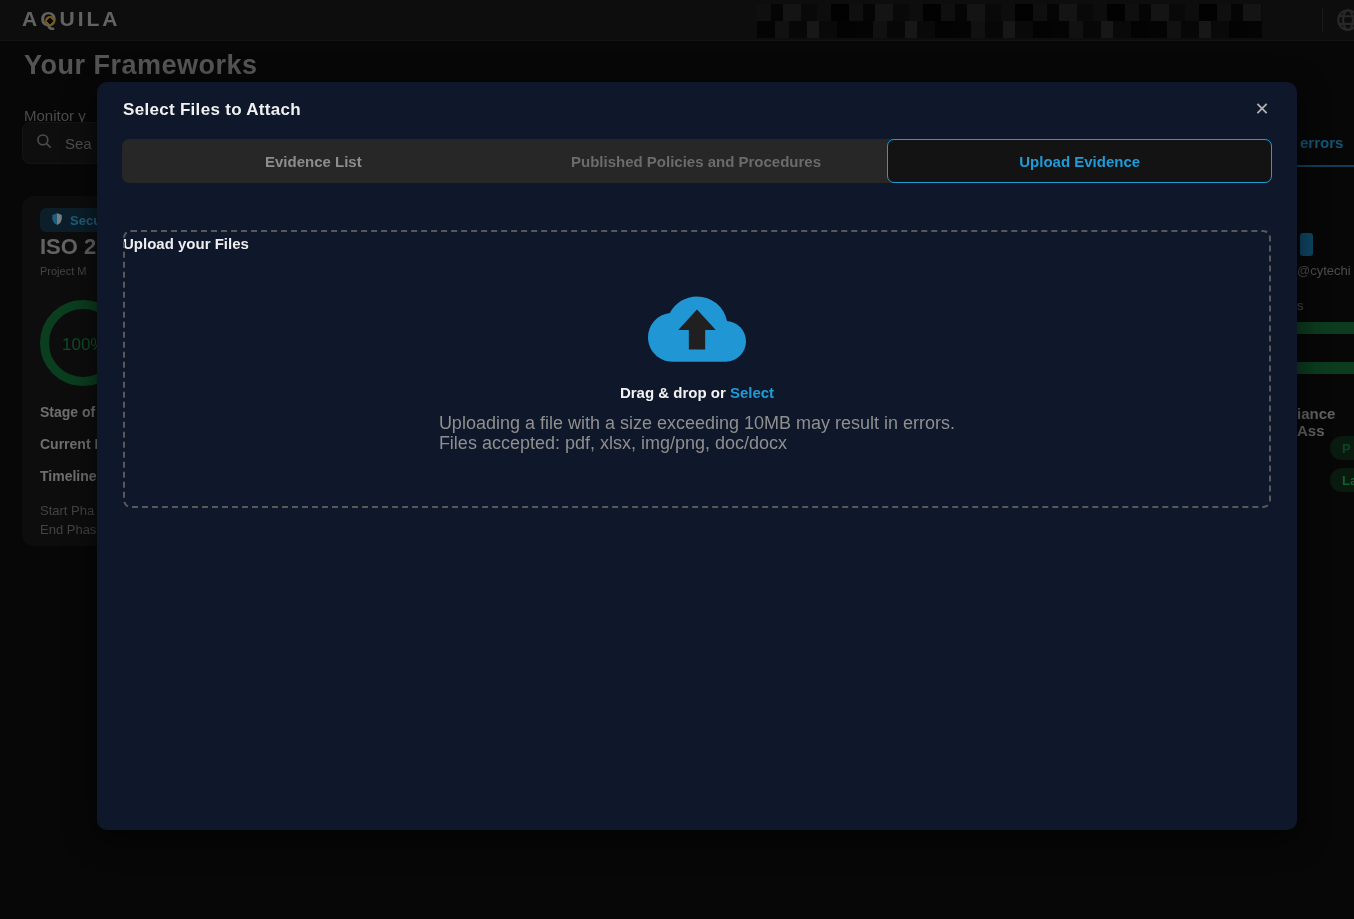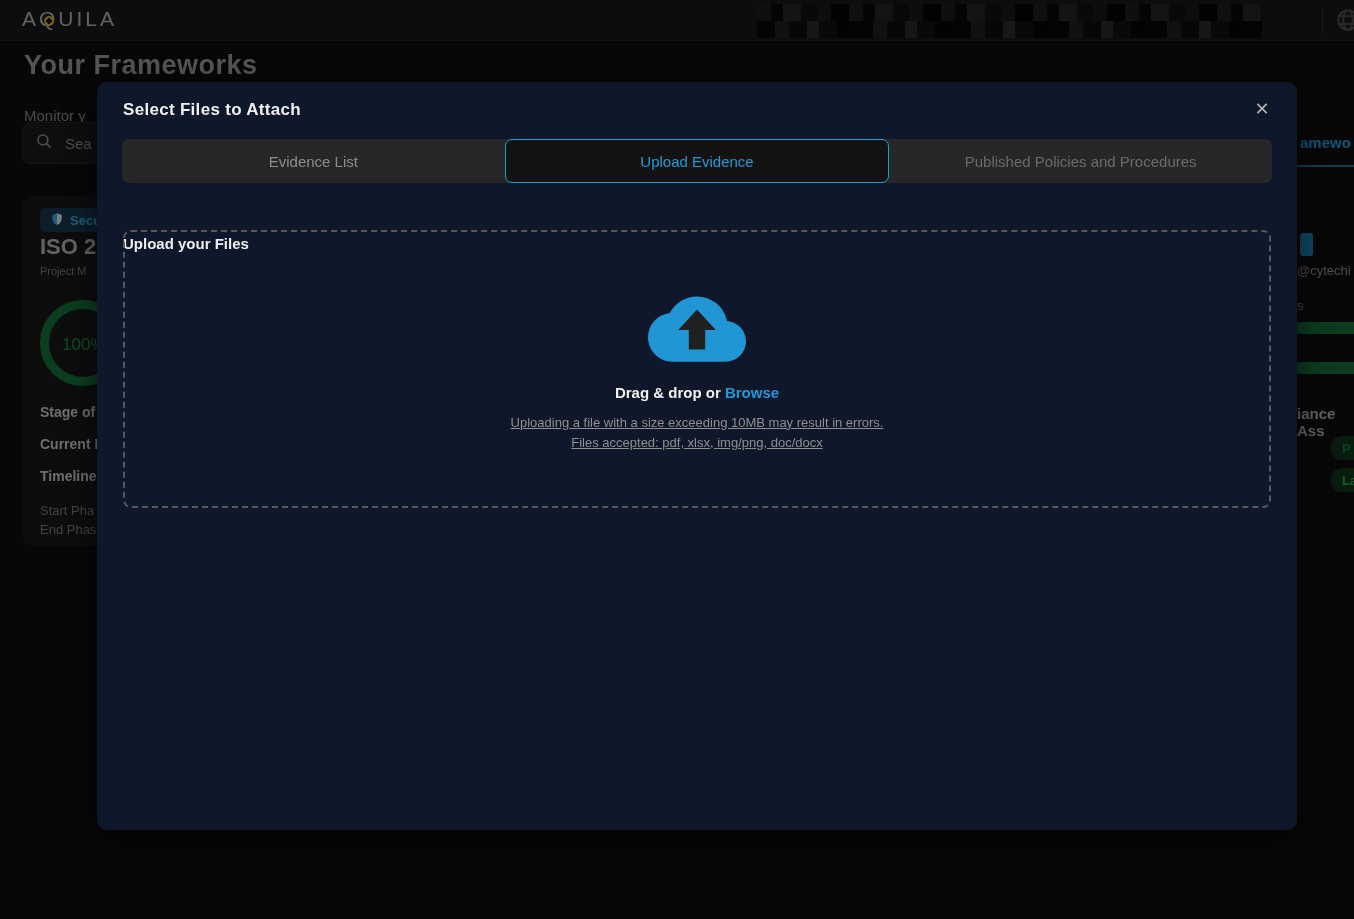--- a/index.html
+++ b/index.html
@@ -5,21 +5,21 @@
   * { margin:0; padding:0; box-sizing:border-box; }
   html,body { width:1354px; height:919px; overflow:hidden; }
   body {
     font-family:"Liberation Sans","DejaVu Sans",sans-serif;
     background:#0d0d0d; color:#ccc; position:relative;
   }
 
   
   .topbar { position:absolute; left:0; top:0; width:1354px; height:41px;
     background:#181818; border-bottom:1px solid #232323; z-index:1; }
-  .brand { position:absolute; left:22px; top:7px; font-size:21px; font-weight:400;
+  .brand { position:absolute; left:22px; top:7px; font-size:21px; font-weight:700;
     letter-spacing:3px; color:#b3b3b3; }
   .brand-q { position:relative; display:inline-block; }
   .brand-q::after { content:""; position:absolute; left:50%; top:58%; width:10px; height:10px;
     border-radius:50%; transform:translate(-50%,-50%);
     background:radial-gradient(circle,#0e0e0e 0 2.6px,#d4a72c 2.6px 5px); }
   .redacted { position:absolute; left:757px; top:4px; width:505px; height:34px; }
   .redacted .row { height:17px; }
   .redacted .r1 { background:repeating-linear-gradient(90deg,#1c1c1c 0 14px,#0a0a0a 14px 26px,#262626 26px 44px,#111 44px 60px,#191919 60px 74px,#050505 74px 92px); }
   .redacted .r2 { background:repeating-linear-gradient(90deg,#090909 0 18px,#202020 18px 32px,#0e0e0e 32px 50px,#2a2a2a 50px 62px,#121212 62px 80px,#070707 80px 98px); }
   .topbar-sep { position:absolute; left:1322px; top:8px; width:1px; height:25px; background:#2e2e2e; }
@@ -70,34 +70,34 @@
     background:#0f172a; border-radius:10px; z-index:10;
     box-shadow:0 8px 30px rgba(0,0,0,0.6); }
   .modal-title { position:absolute; left:26px; top:18px; font-size:17px; font-weight:700;
     color:#f0f0f0; letter-spacing:0.3px; }
   .modal-close { position:absolute; right:20px; top:12px; width:30px; height:30px;
     background:none; border:none; color:#b0b0b0; font-size:18px; cursor:pointer; }
 
   .tabbar { position:absolute; left:25px; top:57px; width:1150px; height:44px;
     background:#272727; border-radius:7px; display:flex; }
   .tab { flex:1; display:flex; align-items:center; justify-content:center;
-    font-size:15px; font-weight:400; color:#8d8d8d; cursor:pointer;
+    font-size:15px; font-weight:700; color:#8d8d8d; cursor:pointer;
     background:transparent; border:none; font-family:inherit; }
   .tab.inactive-right { color:#6b6b6b; }
   .tab.active { background:#131313; border:1px solid #1f9cd8; border-radius:7px; color:#1f9cd8; }
 
   .section-label { position:absolute; left:26px; top:117px; font-size:15px; font-weight:700; color:#eee;margin-top:36px; }
 
   .dropzone { position:absolute; left:26px; top:148px; width:1148px; height:278px;
     border:2px dashed #585858; border-radius:8px;
     display:flex; flex-direction:column; align-items:center; justify-content:center; }
   .dz-cloud { margin-bottom:14px; }
   .dz-main { font-size:15px; font-weight:700; color:#f2f2f2; margin-bottom:12px; }
   .dz-main .browse { color:#1f9cd8; font-weight:600; cursor:pointer; }
-  .dz-hint { font-size:13px; color:#8f8f8f; line-height:20px; text-align:center;text-decoration:underline; }
+  .dz-hint { font-size:18px; color:#8f8f8f; line-height:20px; text-align:left; }
 </style>
 </head>
 <body>
 
 <div class="page">
 
   <div class="topbar">
     <div class="brand"><span>A</span><span class="brand-q">Q</span><span>UILA</span></div>
     <div class="redacted">
       <div class="row r1"></div>
@@ -146,54 +146,54 @@
     <div class="fw-manager">Project M</div>
     <div class="ring"></div>
     <div class="ring-text">100%</div>
     <div class="fw-field" style="top:208px">Stage of A</div>
     <div class="fw-field" style="top:240px">Current P</div>
     <div class="fw-field" style="top:272px">Timeline (</div>
     <div class="fw-dim" style="top:307px">Start Pha</div>
     <div class="fw-dim" style="top:326px">End Phas</div>
   </div>
 
-  <div class="rr-link">amewo</div>
+  <div class="rr-link">errors</div>
   <div class="rr-underline"></div>
   <div class="rr-bluechip"></div>
   <div class="rr-email">@cytechi</div>
   <div class="rr-s">s</div>
   <div class="rr-bar" style="top:322px"></div>
   <div class="rr-bar" style="top:362px"></div>
   <div class="rr-assess">iance Ass</div>
   <div class="rr-pill" style="top:436px; color:#157f3f">P</div>
   <div class="rr-pill" style="top:468px; color:#1fae54">La</div>
 </div>
 
 <div class="overlay"></div>
 
 <div class="modal">
   <div class="modal-title">Select Files to Attach</div>
   <button class="modal-close">✕</button>
 
   <div class="tabbar">
     <button class="tab">Evidence List</button>
+    <button class="tab inactive-right">Published Policies and Procedures</button>
     <button class="tab active">Upload Evidence</button>
-    <button class="tab inactive-right">Published Policies and Procedures</button>
   </div>
 
   <div class="section-label">Upload your Files</div>
 
   <div class="dropzone">
     <span class="dz-cloud">
       <svg viewBox="0 1.5 24 19.5" width="98" height="80">
         <path fill="#2196d4" d="M19.35 10.04A7.49 7.49 0 0 0 12 4C9.11 4 6.6 5.64 5.35 8.04A5.994 5.994 0 0 0 0 14c0 3.31 2.69 6 6 6h13c2.76 0 5-2.24 5-5 0-2.64-2.05-4.78-4.65-4.96z"></path>
         <polygon fill="#202020" points="12,7.2 16.6,12.2 14,12.2 14,17 10,17 10,12.2 7.4,12.2"></polygon>
       </svg>
     </span>
     <div class="dz-main"><span>Drag &amp; drop or</span>
-      <span class="browse">Browse</span>
+      <span class="browse">Select</span>
     </div>
     <div class="dz-hint">
       <div>Uploading a file with a size exceeding 10MB may result in errors.</div>
       <div>Files accepted: pdf, xlsx, img/png, doc/docx</div>
     </div>
   </div>
 </div>
 
 </body></html>

